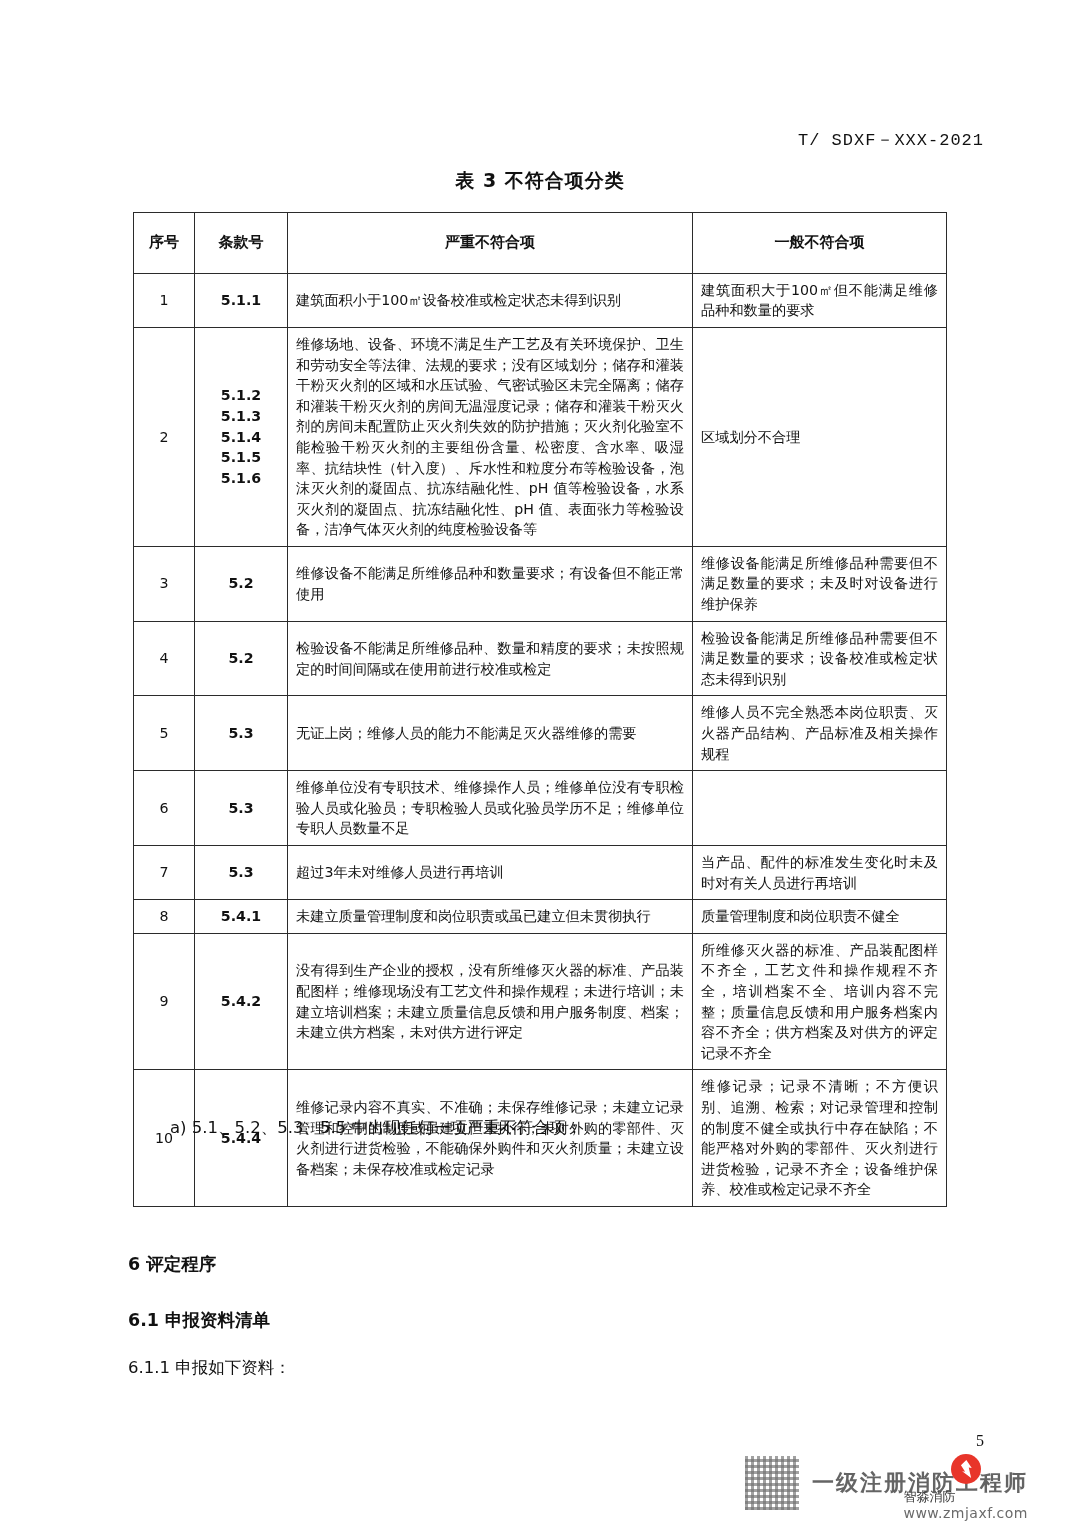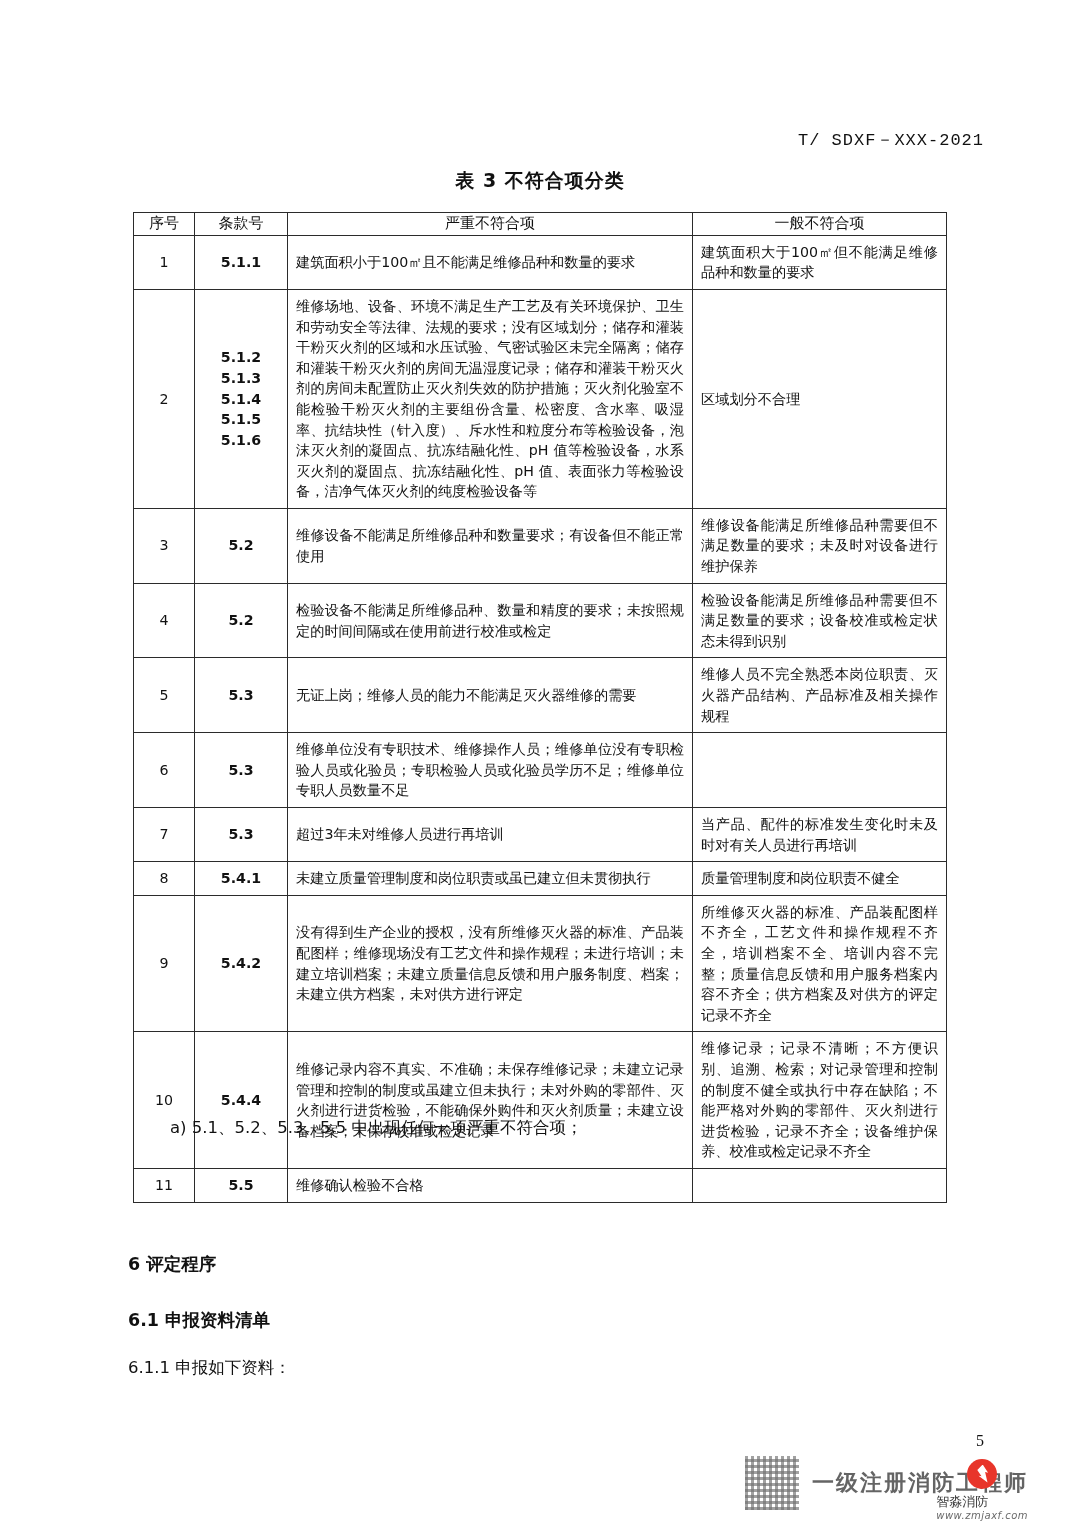--- a/index.html
+++ b/index.html
@@ -53,22 +53,22 @@
   table.main td, table.main th {
     border: 1px solid #2b2b2b;
     vertical-align: middle;
     padding: 6px 8px;
     font-family: "DejaVu Sans", "Liberation Sans", sans-serif;
     font-size: 14.2px;
     line-height: 1.45;
     color: #111;
   }
   table.main th {
-    font-weight: normal;
-    padding: 0 8px;
+    font-weight: bold;
+    padding: 19px 8px;
     font-size: 15px;
   }
   td.c-num {
     text-align: center;
     width: 44px;
     font-family: "Liberation Serif", serif;
     font-size: 15px;
   }
   th.c-num { width: 44px; }
   td.c-clause, th.c-clause {
@@ -172,21 +172,21 @@
     width: 12px; height: 18px;
     background: #fff;
     clip-path: polygon(55% 0, 100% 45%, 75% 42%, 95% 100%, 20% 62%, 45% 65%, 10% 30%);
   }
   .wm-sub {
     font-family: "DejaVu Sans", "Liberation Sans", sans-serif;
     font-size: 13px;
     color: #3b3b3b;
     line-height: 1.15;
   }
-  .wm-sub small { display:block; font-size: 10px; color:#6a6a6a; letter-spacing: .5px; font-style: italic;}
+  .wm-sub small { display:block; font-size: 14px; color:#6a6a6a; letter-spacing: .5px;}
 </style>
 </head>
 <body>
 
 <div class="page">
 
   <div class="header-code">T/ SDXF－XXX-2021</div>
 
   <div class="table-title">表 3   不符合项分类</div>
 
@@ -196,21 +196,21 @@
         <th class="c-num">序号</th>
         <th class="c-clause">条款号</th>
         <th class="c-major">严重不符合项</th>
         <th class="c-minor">一般不符合项</th>
       </tr>
     </thead>
     <tbody>
       <tr>
         <td class="c-num">1</td>
         <td class="c-clause">5.1.1</td>
-        <td class="c-major text">建筑面积小于100㎡且不能满足维修品种和数量的要求</td>
+        <td class="c-major text">建筑面积小于100㎡设备校准或检定状态未得到识别</td>
         <td class="c-minor text">建筑面积大于100㎡但不能满足维修品种和数量的要求</td>
       </tr>
       <tr>
         <td class="c-num">2</td>
         <td class="c-clause" style="white-space:pre-line;">5.1.2
 5.1.3
 5.1.4
 5.1.5
 5.1.6</td>
         <td class="c-major text">维修场地、设备、环境不满足生产工艺及有关环境保护、卫生和劳动安全等法律、法规的要求；没有区域划分；储存和灌装干粉灭火剂的区域和水压试验、气密试验区未完全隔离；储存和灌装干粉灭火剂的房间无温湿度记录；储存和灌装干粉灭火剂的房间未配置防止灭火剂失效的防护措施；灭火剂化验室不能检验干粉灭火剂的主要组份含量、松密度、含水率、吸湿率、抗结块性（针入度）、斥水性和粒度分布等检验设备，泡沫灭火剂的凝固点、抗冻结融化性、pH 值等检验设备，水系灭火剂的凝固点、抗冻结融化性、pH 值、表面张力等检验设备，洁净气体灭火剂的纯度检验设备等</td>
@@ -257,26 +257,20 @@
         <td class="c-clause">5.4.2</td>
         <td class="c-major text">没有得到生产企业的授权，没有所维修灭火器的标准、产品装配图样；维修现场没有工艺文件和操作规程；未进行培训；未建立培训档案；未建立质量信息反馈和用户服务制度、档案；未建立供方档案，未对供方进行评定</td>
         <td class="c-minor text">所维修灭火器的标准、产品装配图样不齐全，工艺文件和操作规程不齐全，培训档案不全、培训内容不完整；质量信息反馈和用户服务档案内容不齐全；供方档案及对供方的评定记录不齐全</td>
       </tr>
       <tr>
         <td class="c-num">10</td>
         <td class="c-clause">5.4.4</td>
         <td class="c-major text">维修记录内容不真实、不准确；未保存维修记录；未建立记录管理和控制的制度或虽建立但未执行；未对外购的零部件、灭火剂进行进货检验，不能确保外购件和灭火剂质量；未建立设备档案；未保存校准或检定记录</td>
         <td class="c-minor text">维修记录；记录不清晰；不方便识别、追溯、检索；对记录管理和控制的制度不健全或执行中存在缺陷；不能严格对外购的零部件、灭火剂进行进货检验，记录不齐全；设备维护保养、校准或检定记录不齐全</td>
       </tr>
-      <tr>
-        <td class="c-num">11</td>
-        <td class="c-clause">5.5</td>
-        <td class="c-major text">维修确认检验不合格</td>
-        <td class="c-minor text"></td>
-      </tr>
     </tbody>
   </table>
 
   <div class="clause-block" id="para-562">
     <span class="item">a)   5.1、5.2、5.3、5.5 中出现任何一项严重不符合项；</span>
   </div>
 
   <div class="sec-head" id="sec-6">6   评定程序</div>
   <div class="sec-head" id="sec-61">6.1   申报资料清单</div>
   <div id="sec-611">6.1.1   申报如下资料：</div>

